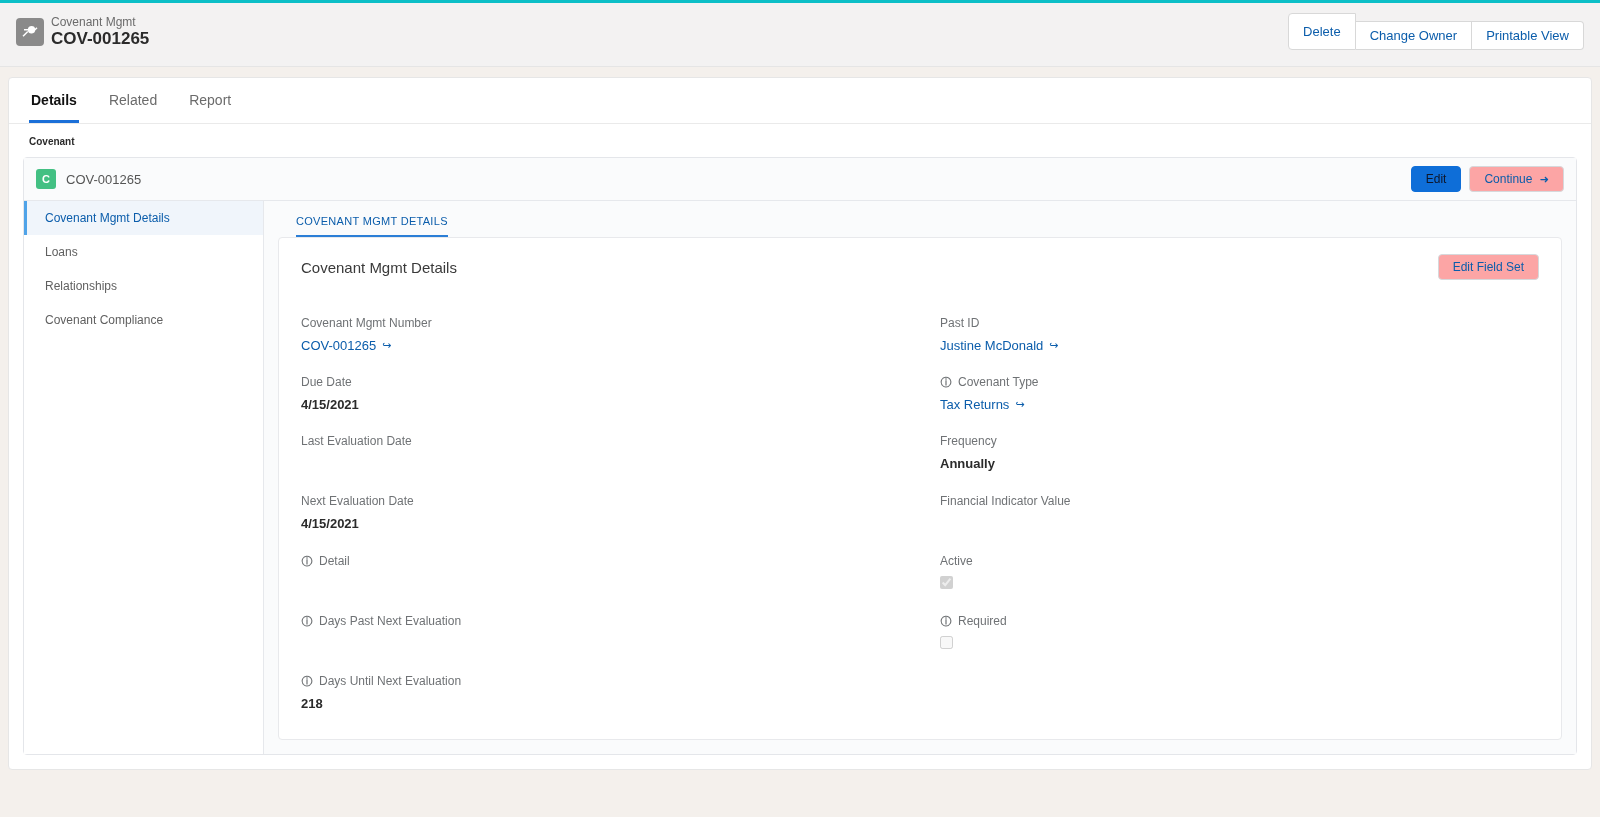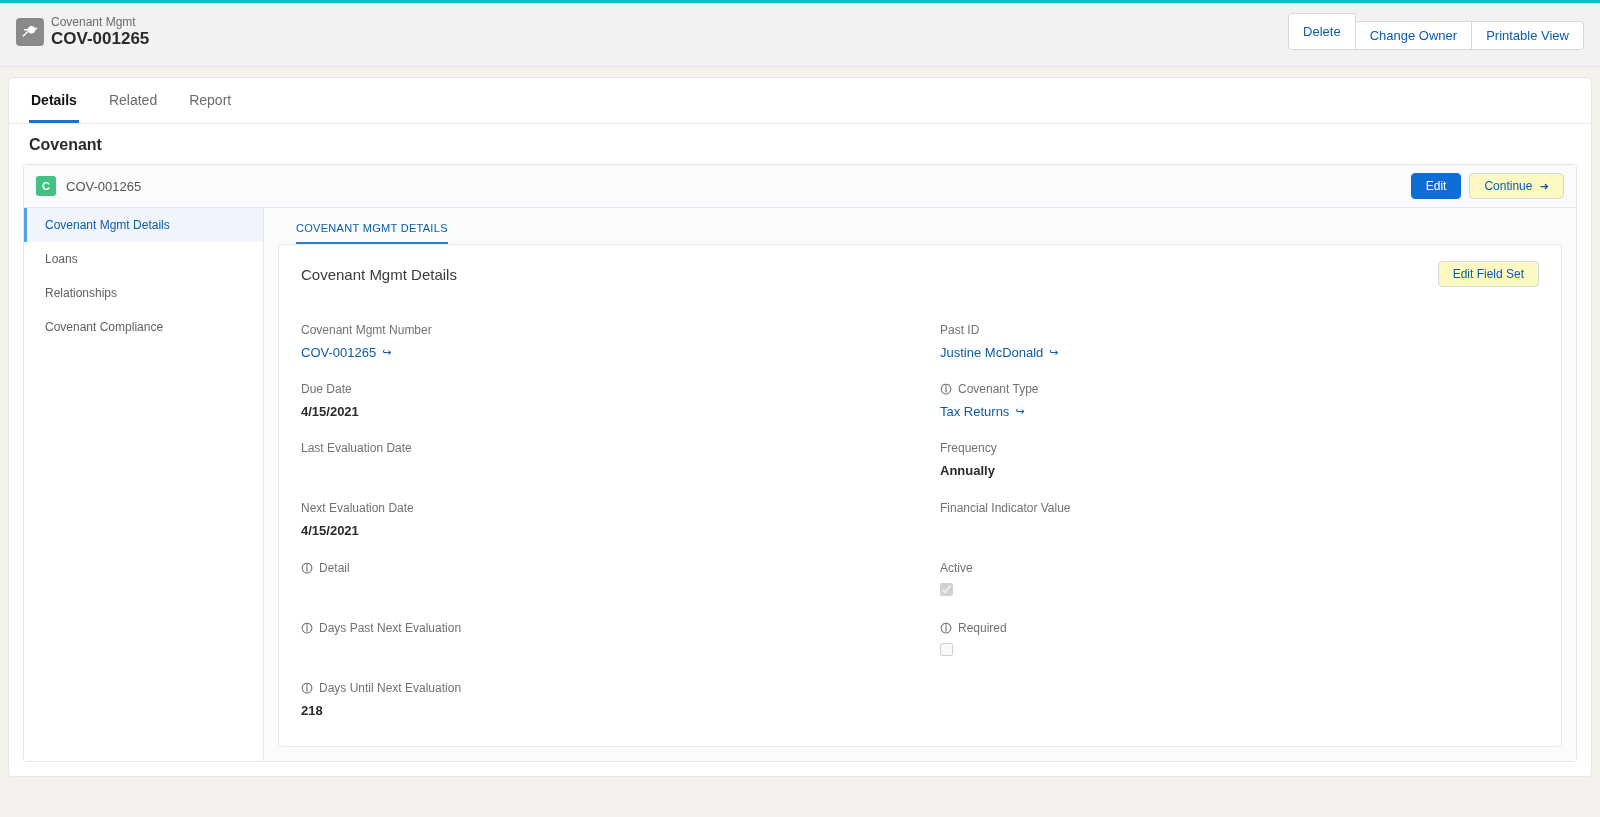--- a/index.html
+++ b/index.html
@@ -72,21 +72,21 @@
   }
   .tab.active {
     color: #111;
     font-weight: 700;
     border-bottom-color: #1b6fd8;
   }
 
   .section-title {
     font-weight: 700;
     color: #2b2b2b;
-    font-size: 16px;
+    font-size: 10px;
     padding: 12px 20px 10px 20px;
   }
 
   .sub-panel {
     margin: 0 14px 14px 14px;
     border: 1px solid #e4e6ea;
     border-radius: 4px;
     background: #fafbfc;
   }
   .sub-panel-header {
@@ -108,31 +108,31 @@
     color: #fff;
     font-weight: 700;
     font-size: 11px;
     border-radius: 3px;
     display: flex; align-items: center; justify-content: center;
   }
   .rec-id { color: #555; font-size: 13px; }
   .sub-panel-header .right { display: flex; gap: 8px; }
   .btn {
     border: 1px solid #d6d8db;
-    background: #fef9c3;
+    background: #fca5a5;
     color: #0b5dab;
     padding: 5px 14px;
     font-size: 12px;
     border-radius: 4px;
     cursor: pointer;
   }
   .btn-primary {
     background: #0e6ed8;
     border-color: #0e6ed8;
-    color: #ffffff;
+    color: #0f172a;
     text-align: right;
   }
   .btn .arrow { margin-left: 4px; font-size: 11px; }
 
   .sub-body {
     display: flex;
   }
 
   .side-nav {
     width: 240px;

